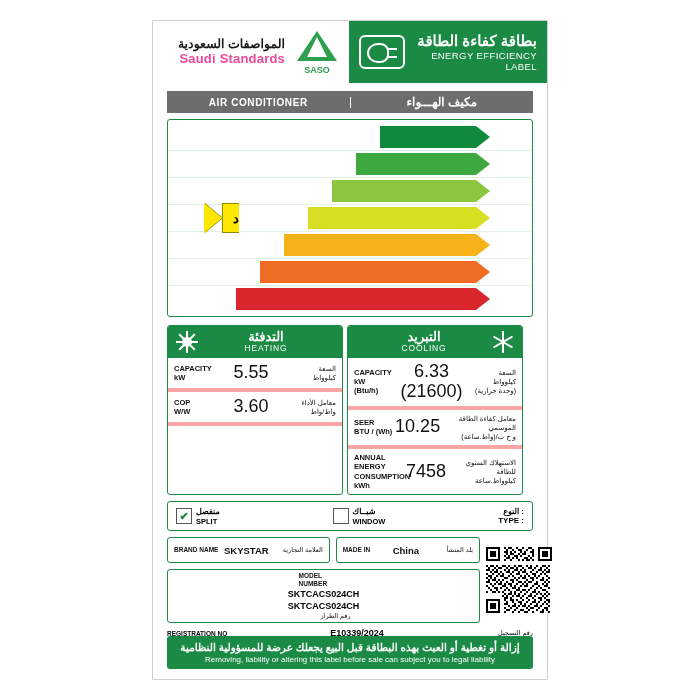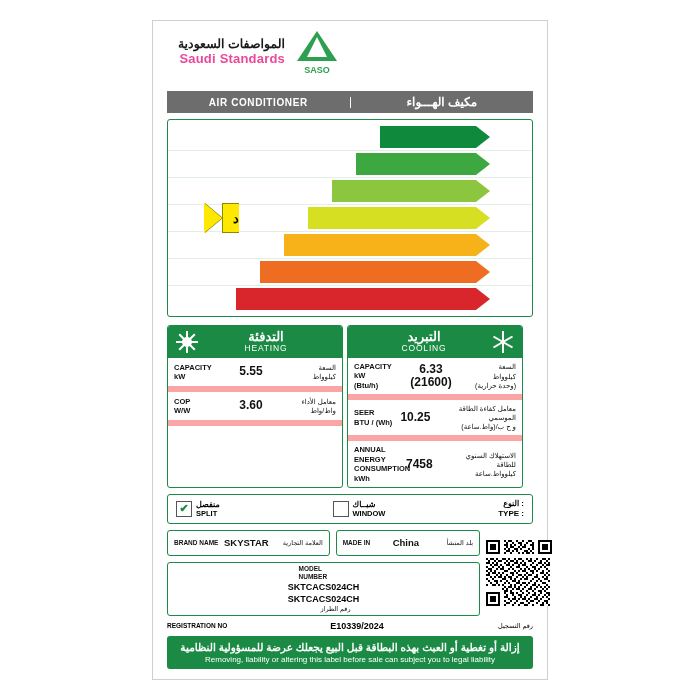--- a/index.html
+++ b/index.html
@@ -53,24 +53,24 @@
   .sun{width:22px;height:22px;position:relative;}
   .sun .c{position:absolute;left:6px;top:6px;width:10px;height:10px;background:#fff;border-radius:50%;}
   .sun .r{position:absolute;left:10px;top:0;width:2px;height:22px;background:#fff;}
   .sun .r2{transform:rotate(45deg);}
   .sun .r3{transform:rotate(90deg);}
   .sun .r4{transform:rotate(135deg);}
   .snow{width:22px;height:22px;position:relative;}
   .snow .r{position:absolute;left:10px;top:0;width:2px;height:22px;background:#fff;}
   .snow .r2{transform:rotate(60deg);}
   .snow .r3{transform:rotate(120deg);}
-  .prow{display:flex;align-items:center;border-bottom:6px solid #fca5a5;padding:4px 6px;min-height:34px;box-sizing:border-box;}
+  .prow{display:flex;align-items:center;border-bottom:4px solid #fca5a5;padding:4px 6px;min-height:34px;box-sizing:border-box;}
   .prow:last-child{border-bottom:none;}
   .pl{width:52px;font-size:7.5px;font-weight:bold;color:#111;line-height:1.25;}
-  .pv{flex:1;text-align:center;font-size:12px;font-weight:bold;color:#111;line-height:1.1;}
+  .pv{flex:1;text-align:center;font-size:18px;font-weight:normal;color:#111;line-height:1.1;}
   .pr{width:60px;text-align:right;font-size:7px;color:#111;line-height:1.3;}
   .pr.wide{width:96px;}
 
   
   .typerow{display:flex;align-items:center;margin:6px 14px 0 14px;border:1px solid #1a8a44;border-radius:3px;height:30px;padding:0 8px;box-sizing:border-box;}
   .chk{width:14px;height:14px;border:1px solid #555;display:flex;align-items:center;justify-content:center;font-size:11px;color:#1a8a44;font-weight:bold;background:#fff;}
   .tlab{font-size:7.5px;font-weight:bold;margin:0 4px;line-height:1.2;}
   .tlab .ar{font-size:8px;}
   .typerow .sp{flex:1;}
   .trar{font-size:8px;font-weight:bold;text-align:right;line-height:1.2;}
@@ -103,20 +103,27 @@
   <div class="hdr">
     <div class="hdr-left">
       <div class="saso-txt">
         <div class="saso-ar">المواصفات السعودية</div>
         <div class="saso-en">Saudi Standards</div>
       </div>
       <div class="saso-logo">
         <div class="tri"></div>
         <div class="tri2"></div>
         <div class="nm">SASO</div>
+      </div>
+    </div>
+    <div class="hdr-right">
+      <div class="bulb"></div>
+      <div class="hdr-title">
+        <div class="hdr-ar">بطاقة كفاءة الطاقة</div>
+        <div class="hdr-en">ENERGY EFFICIENCY LABEL</div>
       </div>
     </div>
   </div>
 
   <div class="prodbar">
     <div class="en">AIR CONDITIONER</div>
     <div class="ar">مكيف الهـــواء</div>
   </div>
 
   <div class="grades">

